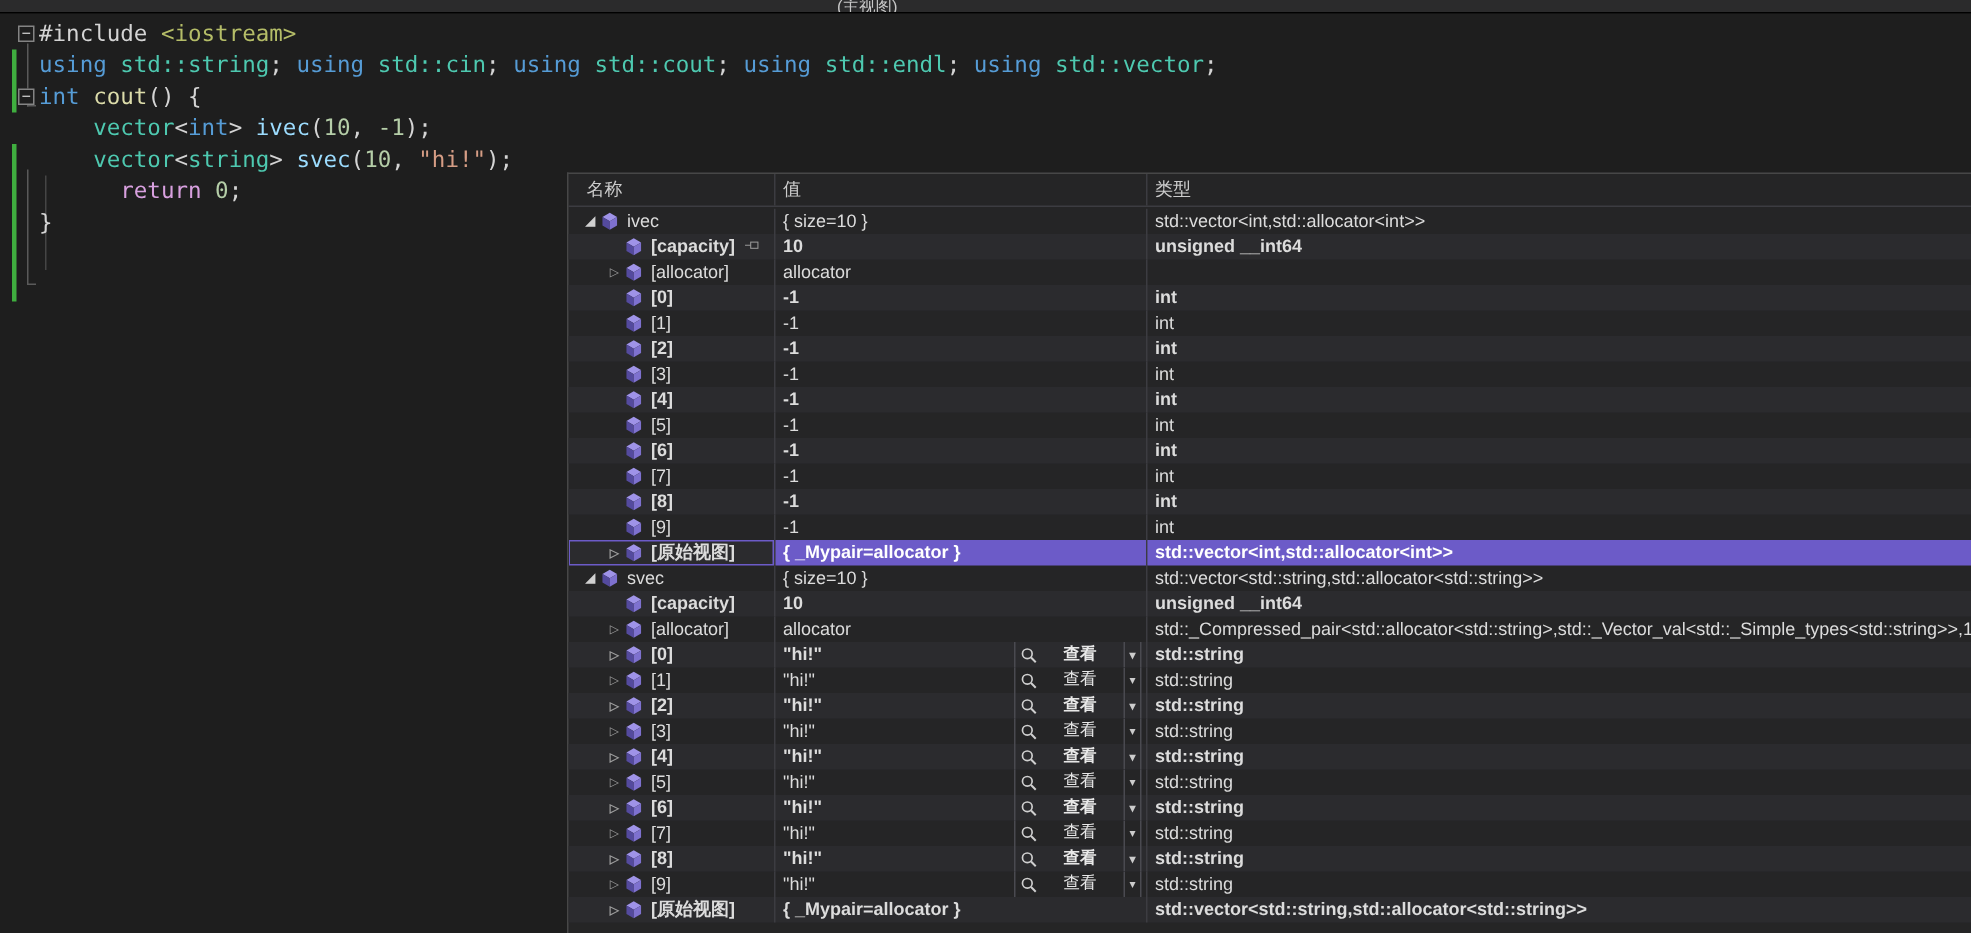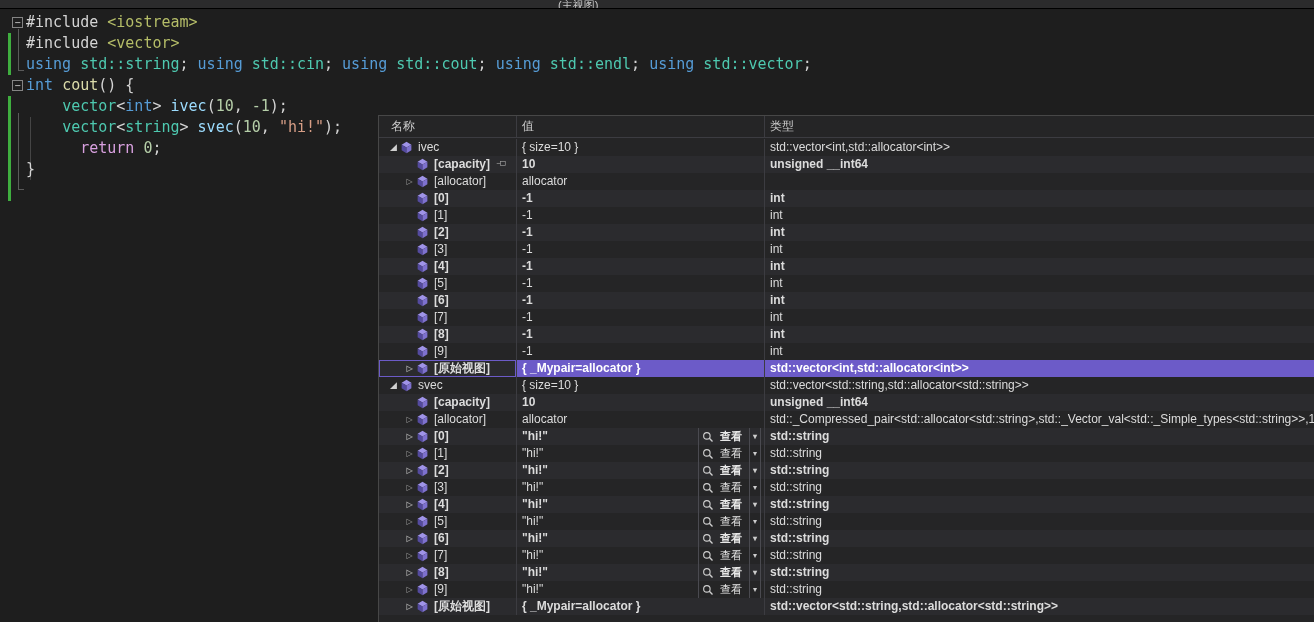--- a/index.html
+++ b/index.html
@@ -59,21 +59,21 @@
   .name-cell { display:flex; align-items:center; border-right:1px solid var(--grid-line); }
   .value-cell { display:flex; align-items:center; padding-left:5px; border-right:1px solid var(--grid-line); }
   .type-cell { padding-left:5px; }
 
   .expander { flex:0 0 13px; width:13px; text-align:center; font-size:8px; color:#9e9e9e; }
   .expander.open { color:#d0d0d0; font-size:9px; }
   .var-icon { flex:0 0 16px; display:inline-flex; align-items:center; }
   .var-name { padding-left:2px; }
   .pin { margin-left:6px; display:inline-flex; align-items:center; }
 
-  .viewer { margin-left:auto; margin-right:3px; display:inline-flex; align-items:center; gap:6px;
+  .viewer { margin-left:auto; margin-right:3px; display:inline-flex; align-items:center; gap:17px;
             border:1px solid #4a4a50; border-radius:2px; padding:12px 3px; height:15px; }
   .mag { display:inline-flex; align-items:center; }
   .viewer-label { font-size:11px; color:#e8e8e8; }
   .viewer-caret { font-size:8px; color:#cccccc; border-left:1px solid #4a4a50; padding-left:3px; margin-left:1px; }
 
   .watch-row.selected .value-cell,
   .watch-row.selected .type-cell { background:var(--selection); color:#ffffff; }
   .watch-row.selected .name-cell { box-shadow:inset 0 0 0 1px var(--selection); }
 </style>
 </head>
@@ -86,21 +86,20 @@
   </div>
 
   <div class="editor">
     <div class="change-bar seg1"></div>
     <div class="change-bar seg2"></div>
     <div class="fold-guide g1"></div>
     <div class="fold-guide g2"></div>
     <div class="indent-guide"></div>
     <div class="code-lines">
         <div class="code-line"><span class="gutter"><span class="fold-box">−</span></span><span class="code-text"><span class="tok-pp">#include </span><span class="tok-inc">&lt;iostream&gt;</span></span></div>
-        <div class="code-line"><span class="gutter"></span><span class="code-text"><span class="tok-pp">#include </span><span class="tok-inc">&lt;vector&gt;</span></span></div>
         <div class="code-line"><span class="gutter"></span><span class="code-text"><span class="tok-kw">using </span><span class="tok-type">std::string</span><span class="tok-plain">; </span><span class="tok-kw">using </span><span class="tok-type">std::cin</span><span class="tok-plain">; </span><span class="tok-kw">using </span><span class="tok-type">std::cout</span><span class="tok-plain">; </span><span class="tok-kw">using </span><span class="tok-type">std::endl</span><span class="tok-plain">; </span><span class="tok-kw">using </span><span class="tok-type">std::vector</span><span class="tok-plain">;</span></span></div>
         <div class="code-line"><span class="gutter"><span class="fold-box">−</span></span><span class="code-text"><span class="tok-kw">int </span><span class="tok-fn">cout</span><span class="tok-plain">() {</span></span></div>
         <div class="code-line"><span class="gutter"></span><span class="code-text"><span class="tok-plain">    </span><span class="tok-type">vector</span><span class="tok-plain">&lt;</span><span class="tok-kw">int</span><span class="tok-plain">&gt; </span><span class="tok-var">ivec</span><span class="tok-plain">(</span><span class="tok-num">10</span><span class="tok-plain">, </span><span class="tok-num">-1</span><span class="tok-plain">);</span></span></div>
         <div class="code-line"><span class="gutter"></span><span class="code-text"><span class="tok-plain">    </span><span class="tok-type">vector</span><span class="tok-plain">&lt;</span><span class="tok-type">string</span><span class="tok-plain">&gt; </span><span class="tok-var">svec</span><span class="tok-plain">(</span><span class="tok-num">10</span><span class="tok-plain">, </span><span class="tok-str">"hi!"</span><span class="tok-plain">);</span></span></div>
         <div class="code-line"><span class="gutter"></span><span class="code-text"><span class="tok-plain">      </span><span class="tok-ctrl">return </span><span class="tok-num">0</span><span class="tok-plain">;</span></span></div>
         <div class="code-line"><span class="gutter"></span><span class="code-text"><span class="tok-plain">}</span></span></div>
       </div>
   </div>
 
   <div class="watch">

